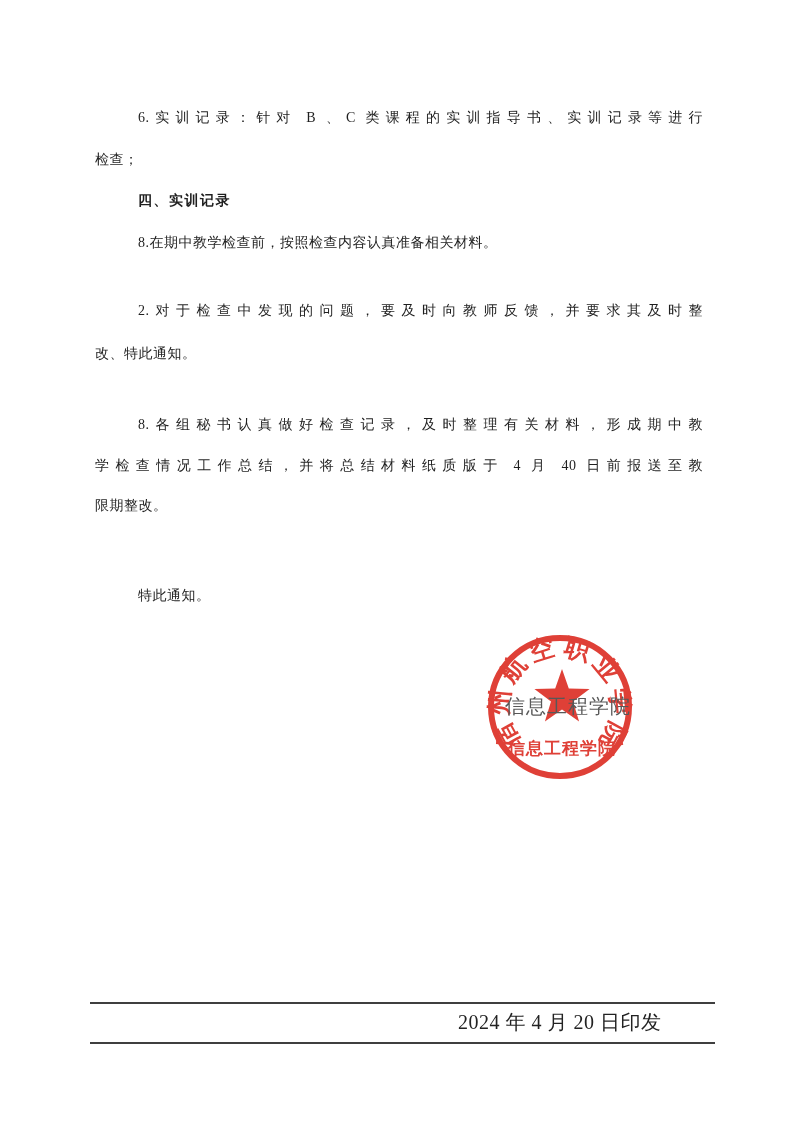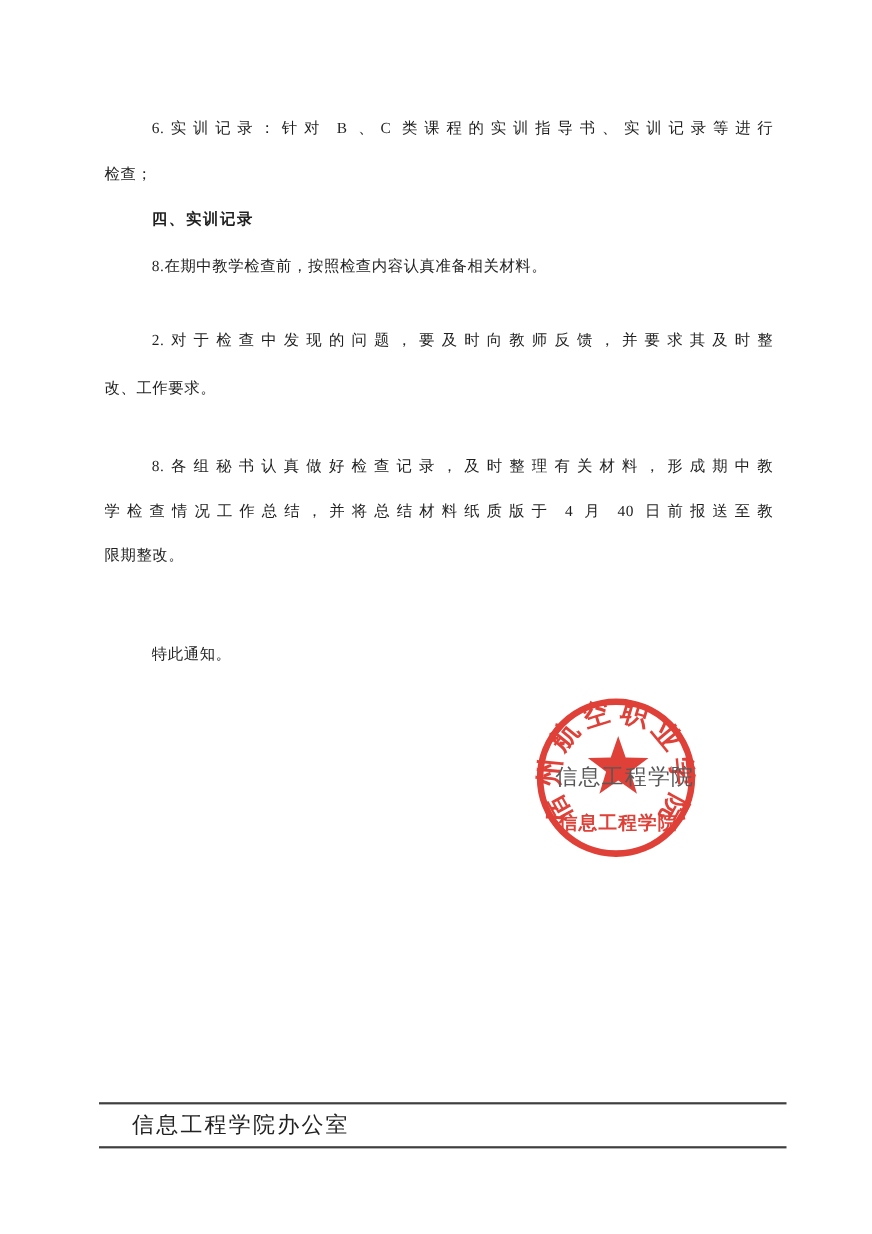--- a/index.html
+++ b/index.html
@@ -74,21 +74,21 @@
 <body>
 
 <div class="page">
 
   <div>
     <div class="ln ind just" style="top:104px">6.实训记录：针对 B 、C 类课程的实训指导书、实训记录等进行</div>
     <div class="ln" style="top:146px">检查；</div>
     <div class="ln ind bold" style="top:187px">四、实训记录</div>
     <div class="ln ind" style="top:229px">8.在期中教学检查前，按照检查内容认真准备相关材料。</div>
     <div class="ln ind just" style="top:297px">2.对于检查中发现的问题，要及时向教师反馈，并要求其及时整</div>
-    <div class="ln" style="top:340px">改、工作要求。</div>
+    <div class="ln" style="top:340px">改、特此通知。</div>
     <div class="ln ind just" style="top:411px">8.各组秘书认真做好检查记录，及时整理有关材料，形成期中教</div>
     <div class="ln just" style="top:452px">学检查情况工作总结，并将总结材料纸质版于 4 月 40  日前报送至教</div>
     <div class="ln" style="top:492px">限期整改。</div>
     <div class="ln ind" style="top:582px">特此通知。</div>
   </div>
 
   <svg class="seal" viewBox="0 0 152 152">
     <circle cx="76" cy="76" r="69" fill="none" stroke="#dd3228" stroke-width="6"></circle>
     <defs>
       <path id="sealArc" d="M 39.2 112.8 A 52 52 0 1 1 112.8 112.8" fill="none"></path>
@@ -96,16 +96,16 @@
     <text fill="#dd3228" font-size="25" font-weight="bold" font-family="Liberation Sans, DejaVu Sans, sans-serif">
       <textPath href="#sealArc" startOffset="2" textLength="240">宿州航空职业学院</textPath>
     </text>
     <polygon fill="#dd3228" points="78,38 84.8,57.6 105.6,58 89,70.6 95.1,90.5 78,78.6 60.9,90.5 67,70.6 50.4,58 71.2,57.6"></polygon>
     <text x="78" y="123" text-anchor="middle" fill="#dd3228" font-size="17" font-weight="bold" letter-spacing="1" font-family="Liberation Sans, DejaVu Sans, sans-serif">信息工程学院</text>
   </svg>
 
   <div class="sig-dept">信息工程学院</div>
 
   <div class="footer-rule top"></div>
-  <div class="footer-left">信息工程学院办公室</div>
+  <div class="footer-right">2024 年 4 月 20 日印发</div>
   <div class="footer-rule bottom"></div>
 
 </div>
 
 </body></html>

